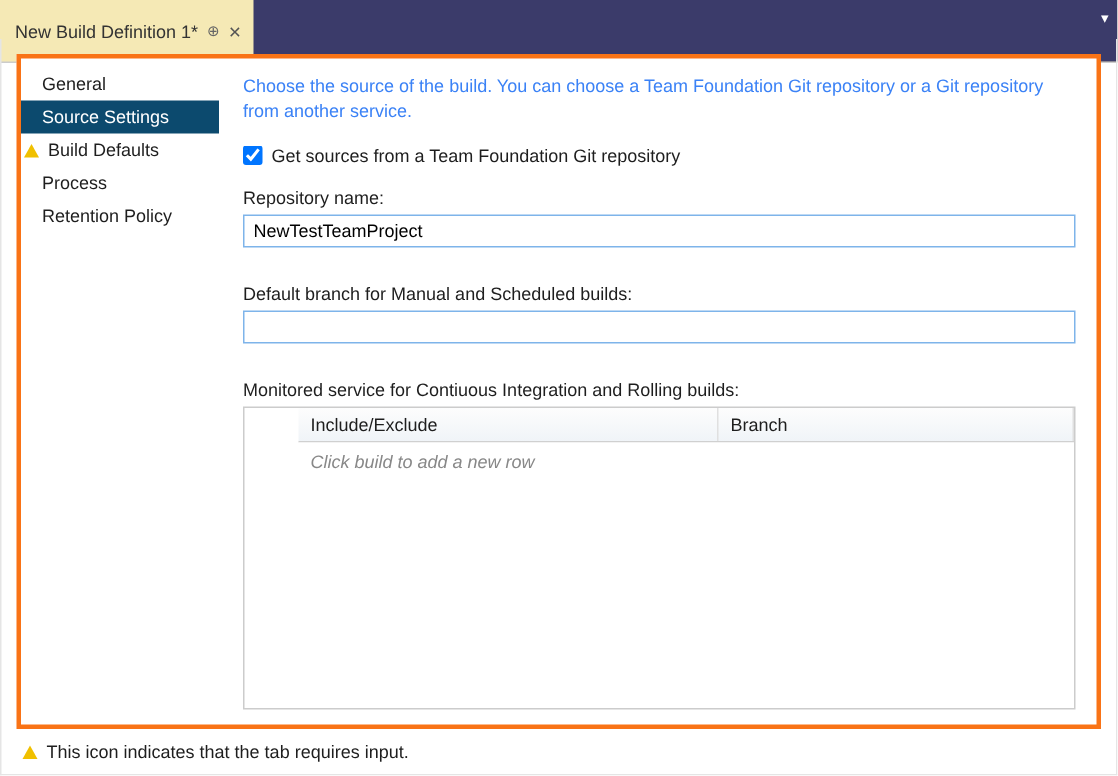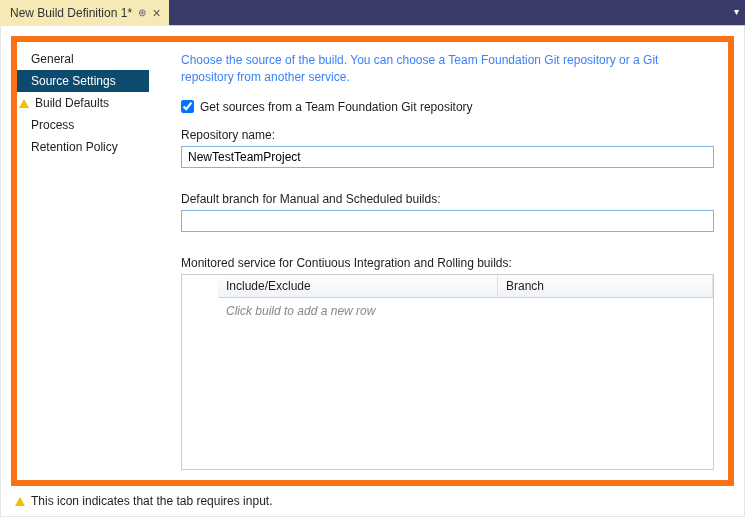--- a/index.html
+++ b/index.html
@@ -1,27 +1,27 @@
 <!DOCTYPE html>
 <html><head>
 <meta charset="utf-8">
 <style>
 * { box-sizing: border-box; margin: 0; padding: 0; }
 body { font-family: "Segoe UI", Tahoma, sans-serif; font-size: 12px; color: #1e1e1e; background: #fff; width: 745px; height: 517px; overflow: hidden; position: relative; }
 
-.titlebar { height: 26px; background: #f5e9b5; display: flex; align-items: center; border-bottom: 1px solid #ccc; position: relative; }
+.titlebar { height: 42px; background: #f5e9b5; display: flex; align-items: center; border-bottom: 1px solid #ccc; position: relative; }
 .tab { height: 26px; display: flex; align-items: center; padding: 0 8px 0 10px; background: #f5e9b5; }
 .tab-title { color: #333; }
 .pin { margin-left: 6px; color: #666; font-size: 10px; cursor: pointer; }
 .close { margin-left: 6px; color: #555; cursor: pointer; font-size: 14px; line-height: 1; }
 .titlebar-rest { flex: 1; background: #3b3b6a; height: 100%; }
 .dd { position: absolute; right: 6px; top: 6px; color: #fff; font-size: 10px; cursor: pointer; }
 
 .outer { position: absolute; top: 26px; left: 0; right: 0; bottom: 0; border: 1px solid #e5e5e5; border-top: none; padding: 10px 10px 8px 10px; display: flex; flex-direction: column; }
-.content { flex: 1; display: flex; gap: 16px; border: 6px solid #f97316; background: #fff; min-height: 0; }
+.content { flex: 1; display: flex; gap: 0; border: 3px solid #f97316; background: #fff; min-height: 0; }
 
 .sidebar { width: 132px; border-right: none; padding: 6px 0; }
 .nav-item { padding: 4px 10px 4px 14px; cursor: pointer; color: #1e1e1e; white-space: nowrap; display: flex; align-items: center; gap: 4px; }
 .nav-item.selected { background: #0c4a6e; color: #fff; }
 .nav-warn::before { content: ""; display: inline-block; width: 0; height: 0; border-left: 5px solid transparent; border-right: 5px solid transparent; border-bottom: 9px solid #f0c000; margin-right: 2px; margin-left: -12px; }
 
 .main { flex: 1; padding: 10px 14px 10px 16px; overflow: hidden; display: flex; flex-direction: column; }
 .desc { color: #3b82f6; margin-bottom: 14px; line-height: 1.4; max-width: 560px; }
 .chkrow { display: flex; align-items: center; gap: 6px; margin-bottom: 14px; }
 .chkrow input { width: 13px; height: 13px; }

